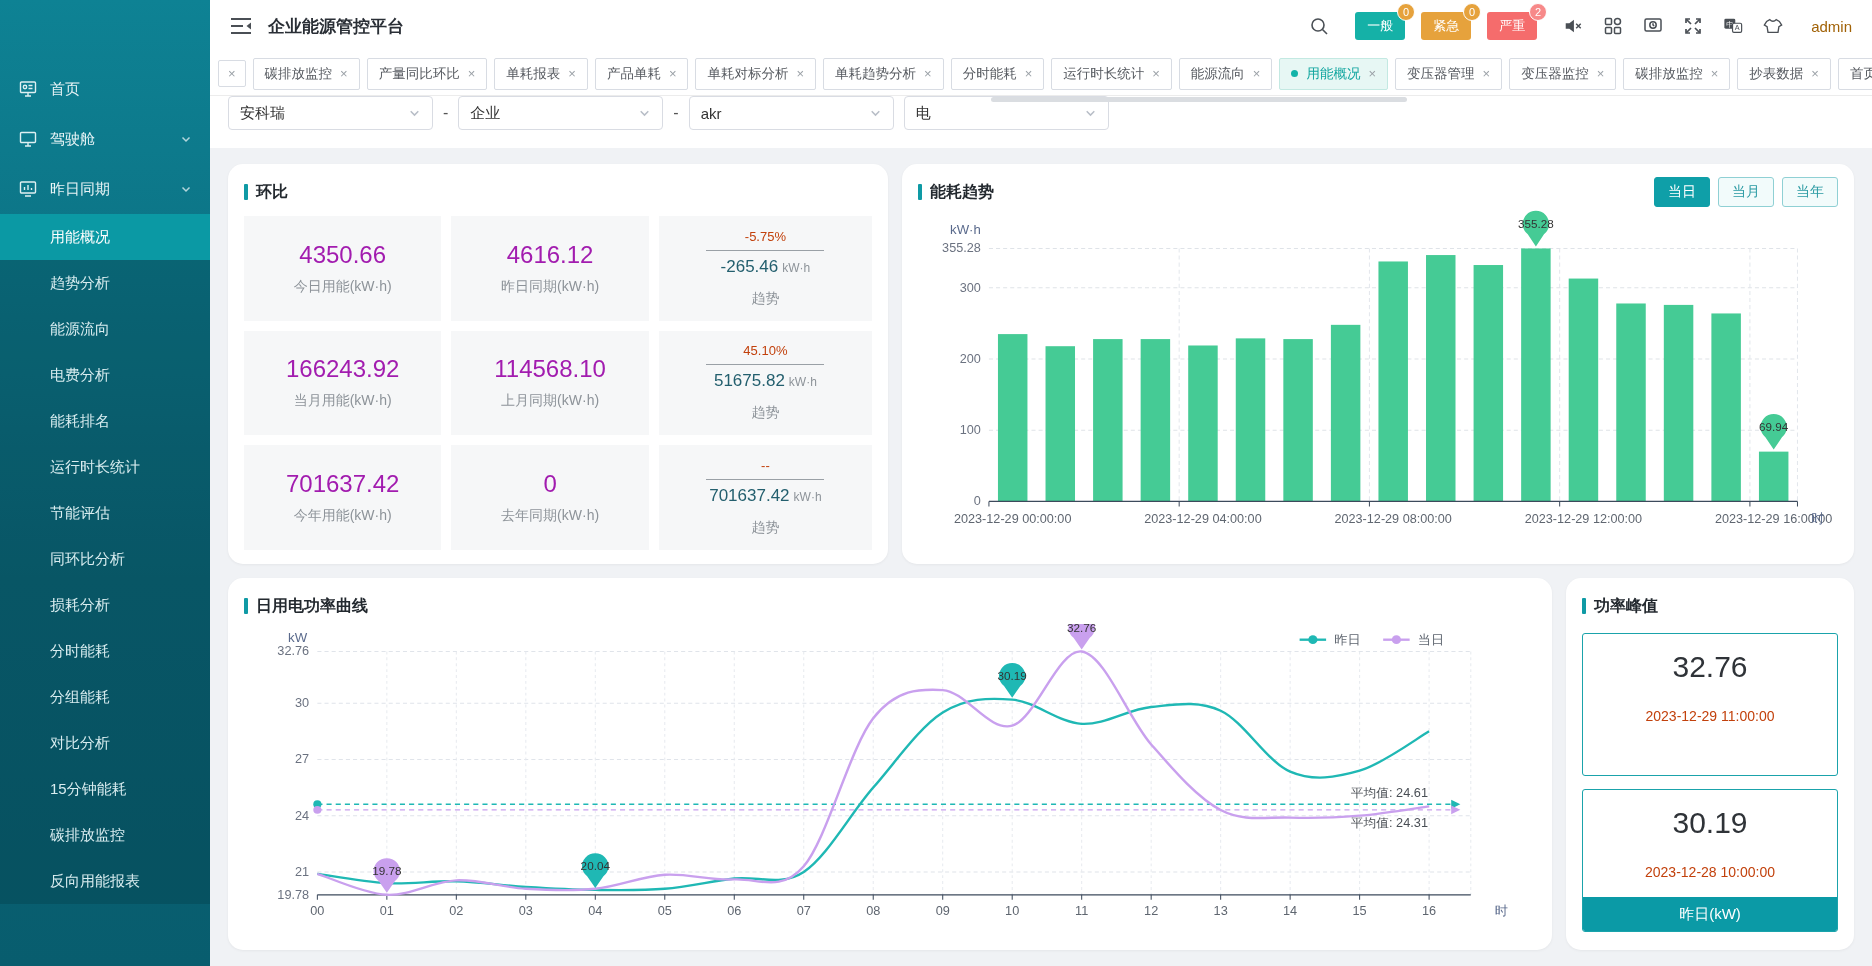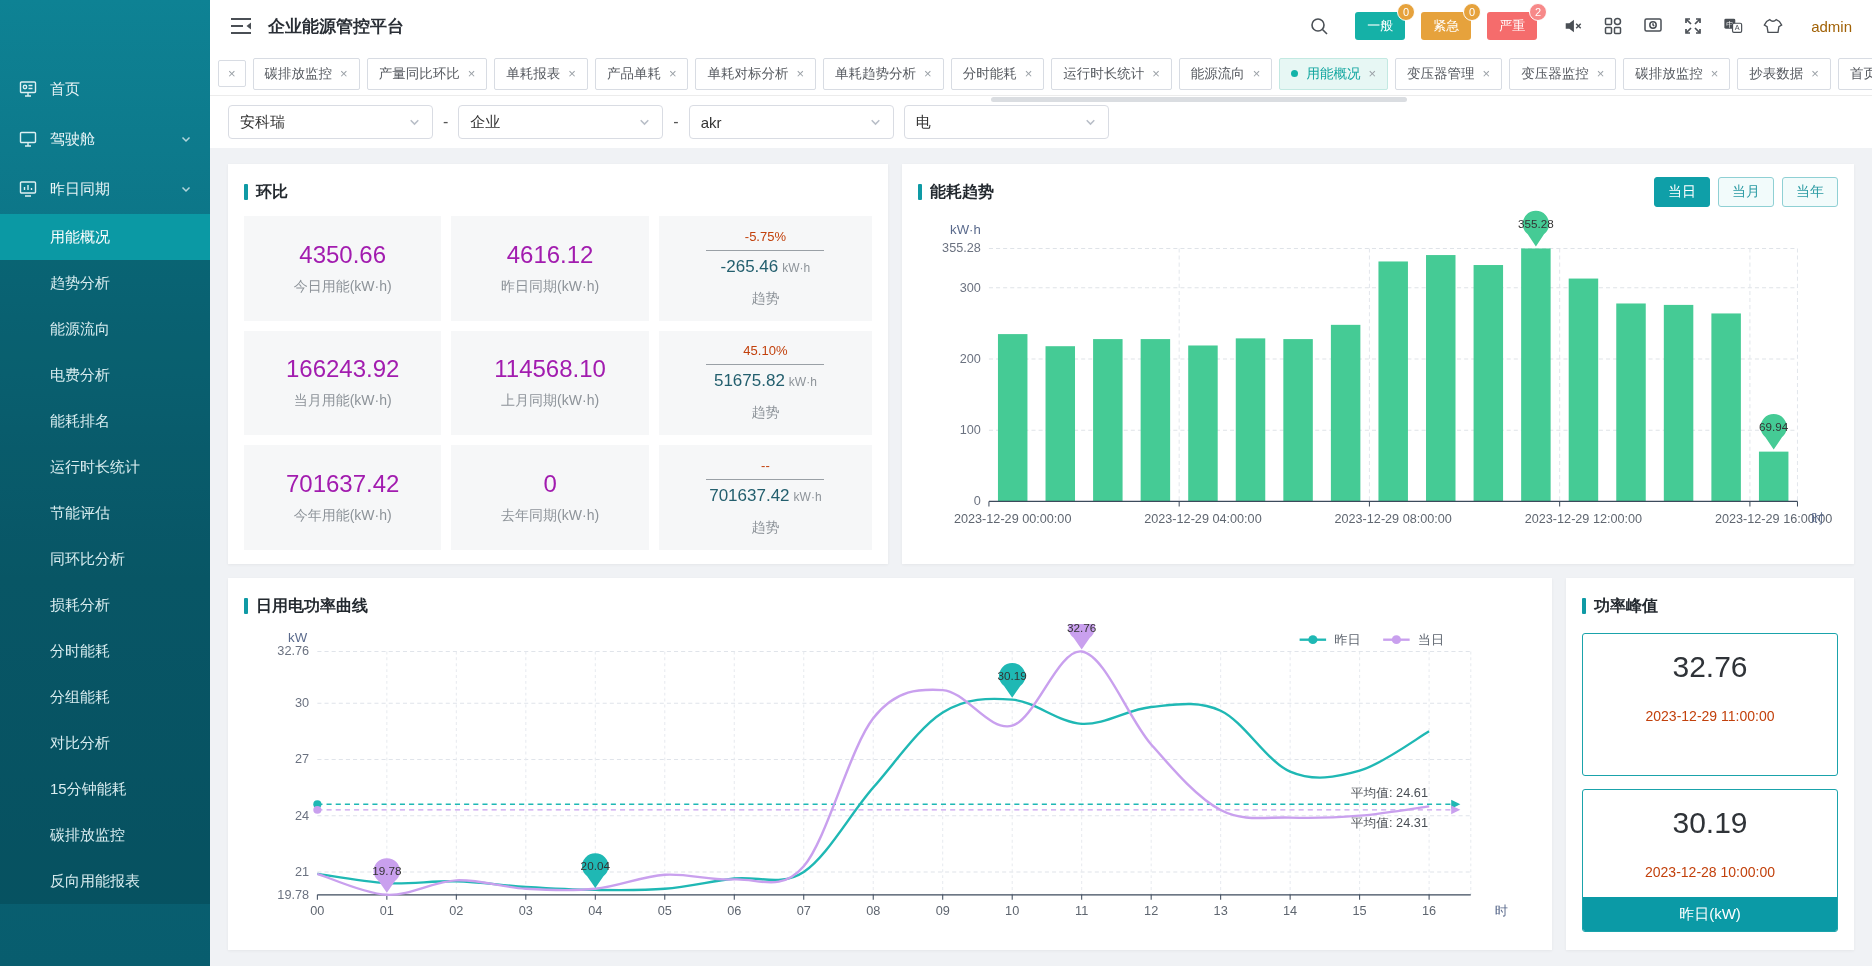--- a/index.html
+++ b/index.html
@@ -30,32 +30,32 @@
 .alarm-badge{position:absolute;top:-9px;right:-10px;min-width:18px;height:18px;border-radius:9px;color:#fff;font-size:11px;display:flex;align-items:center;justify-content:center;padding:0 4px;border:1px solid #fff}
 .admin{font-size:15px;color:#a16207;margin-left:10px;cursor:pointer}
 
 .tabbar{height:44px;flex:none;background:#fff;display:flex;align-items:center;gap:7px;padding:0 8px;border-bottom:1px solid #ececec;overflow:hidden}
 .tab{display:flex;align-items:center;gap:8px;border:1px solid #d8dce3;background:#fff;border-radius:2px;padding:6px 11px;font-size:13.5px;color:#55595f;white-space:nowrap;cursor:pointer;flex:none}
 .tab .x{color:#9aa0a6;font-size:13px;line-height:1}
 .tab.active{background:#e7f7f4;border-color:#c3e9e2;color:#12a6a0}
 .dot{width:7px;height:7px;border-radius:50%;background:#12b3a8;flex:none}
 .tab.stub{padding:6px 9px}
 
-.filterbar{height:52px;flex:none;background:#fff;display:flex;align-items:center;padding:0 18px;position:relative}
+.filterbar{height:52px;flex:none;background:#fff;display:flex;align-items:flex-start;padding:0 18px;position:relative}
 .tab-scrollbar{position:absolute;top:1px;left:47%;width:25%;height:5px;border-radius:3px;background:#dadde1;cursor:pointer}
 #filters{display:flex;align-items:center;gap:10px}
 .select{width:205px;height:34px;border:1px solid #d9dce3;border-radius:4px;display:flex;align-items:center;padding:0 11px;font-size:15px;color:#333;cursor:pointer;background:#fff}
 .select .val{flex:1}
 .dash{color:#555}
 
 .content{flex:1;padding:16px 18px;display:flex;flex-direction:column;gap:14px;min-height:0}
 .row{display:flex;gap:14px;min-height:0}
 .row.top{height:400px;flex:none}
 .row.bottom{flex:1}
-.panel{background:#fff;border-radius:0;box-shadow:0 1px 3px rgba(0,0,0,0.05);padding:14px 16px;display:flex;flex-direction:column;min-width:0}
+.panel{background:#fff;border-radius:15px;box-shadow:0 1px 3px rgba(0,0,0,0.05);padding:14px 16px;display:flex;flex-direction:column;min-width:0}
 .panel-head{display:flex;align-items:center;height:28px;flex:none}
 .panel-title{font-size:16px;font-weight:bold;color:#23292f;display:flex;align-items:center}
 .panel-title::before{content:"";width:4px;height:16px;background:#0f9aa5;margin-right:8px;border-radius:1px}
 .head-spacer{flex:1}
 
 .panel.huanbi{width:660px;flex:none}
 .stat-grid{flex:1;display:grid;grid-template-columns:1fr 1fr 1.08fr;grid-template-rows:1fr 1fr 1fr;gap:10px;margin-top:10px}
 .stat-card,.trend-card{background:#f6f7f8;display:flex;flex-direction:column;align-items:center;justify-content:center}
 .stat-value{font-size:24px;color:#a21caf;font-weight:400}
 .stat-label{font-size:14px;color:#8d9399;margin-top:9px}

